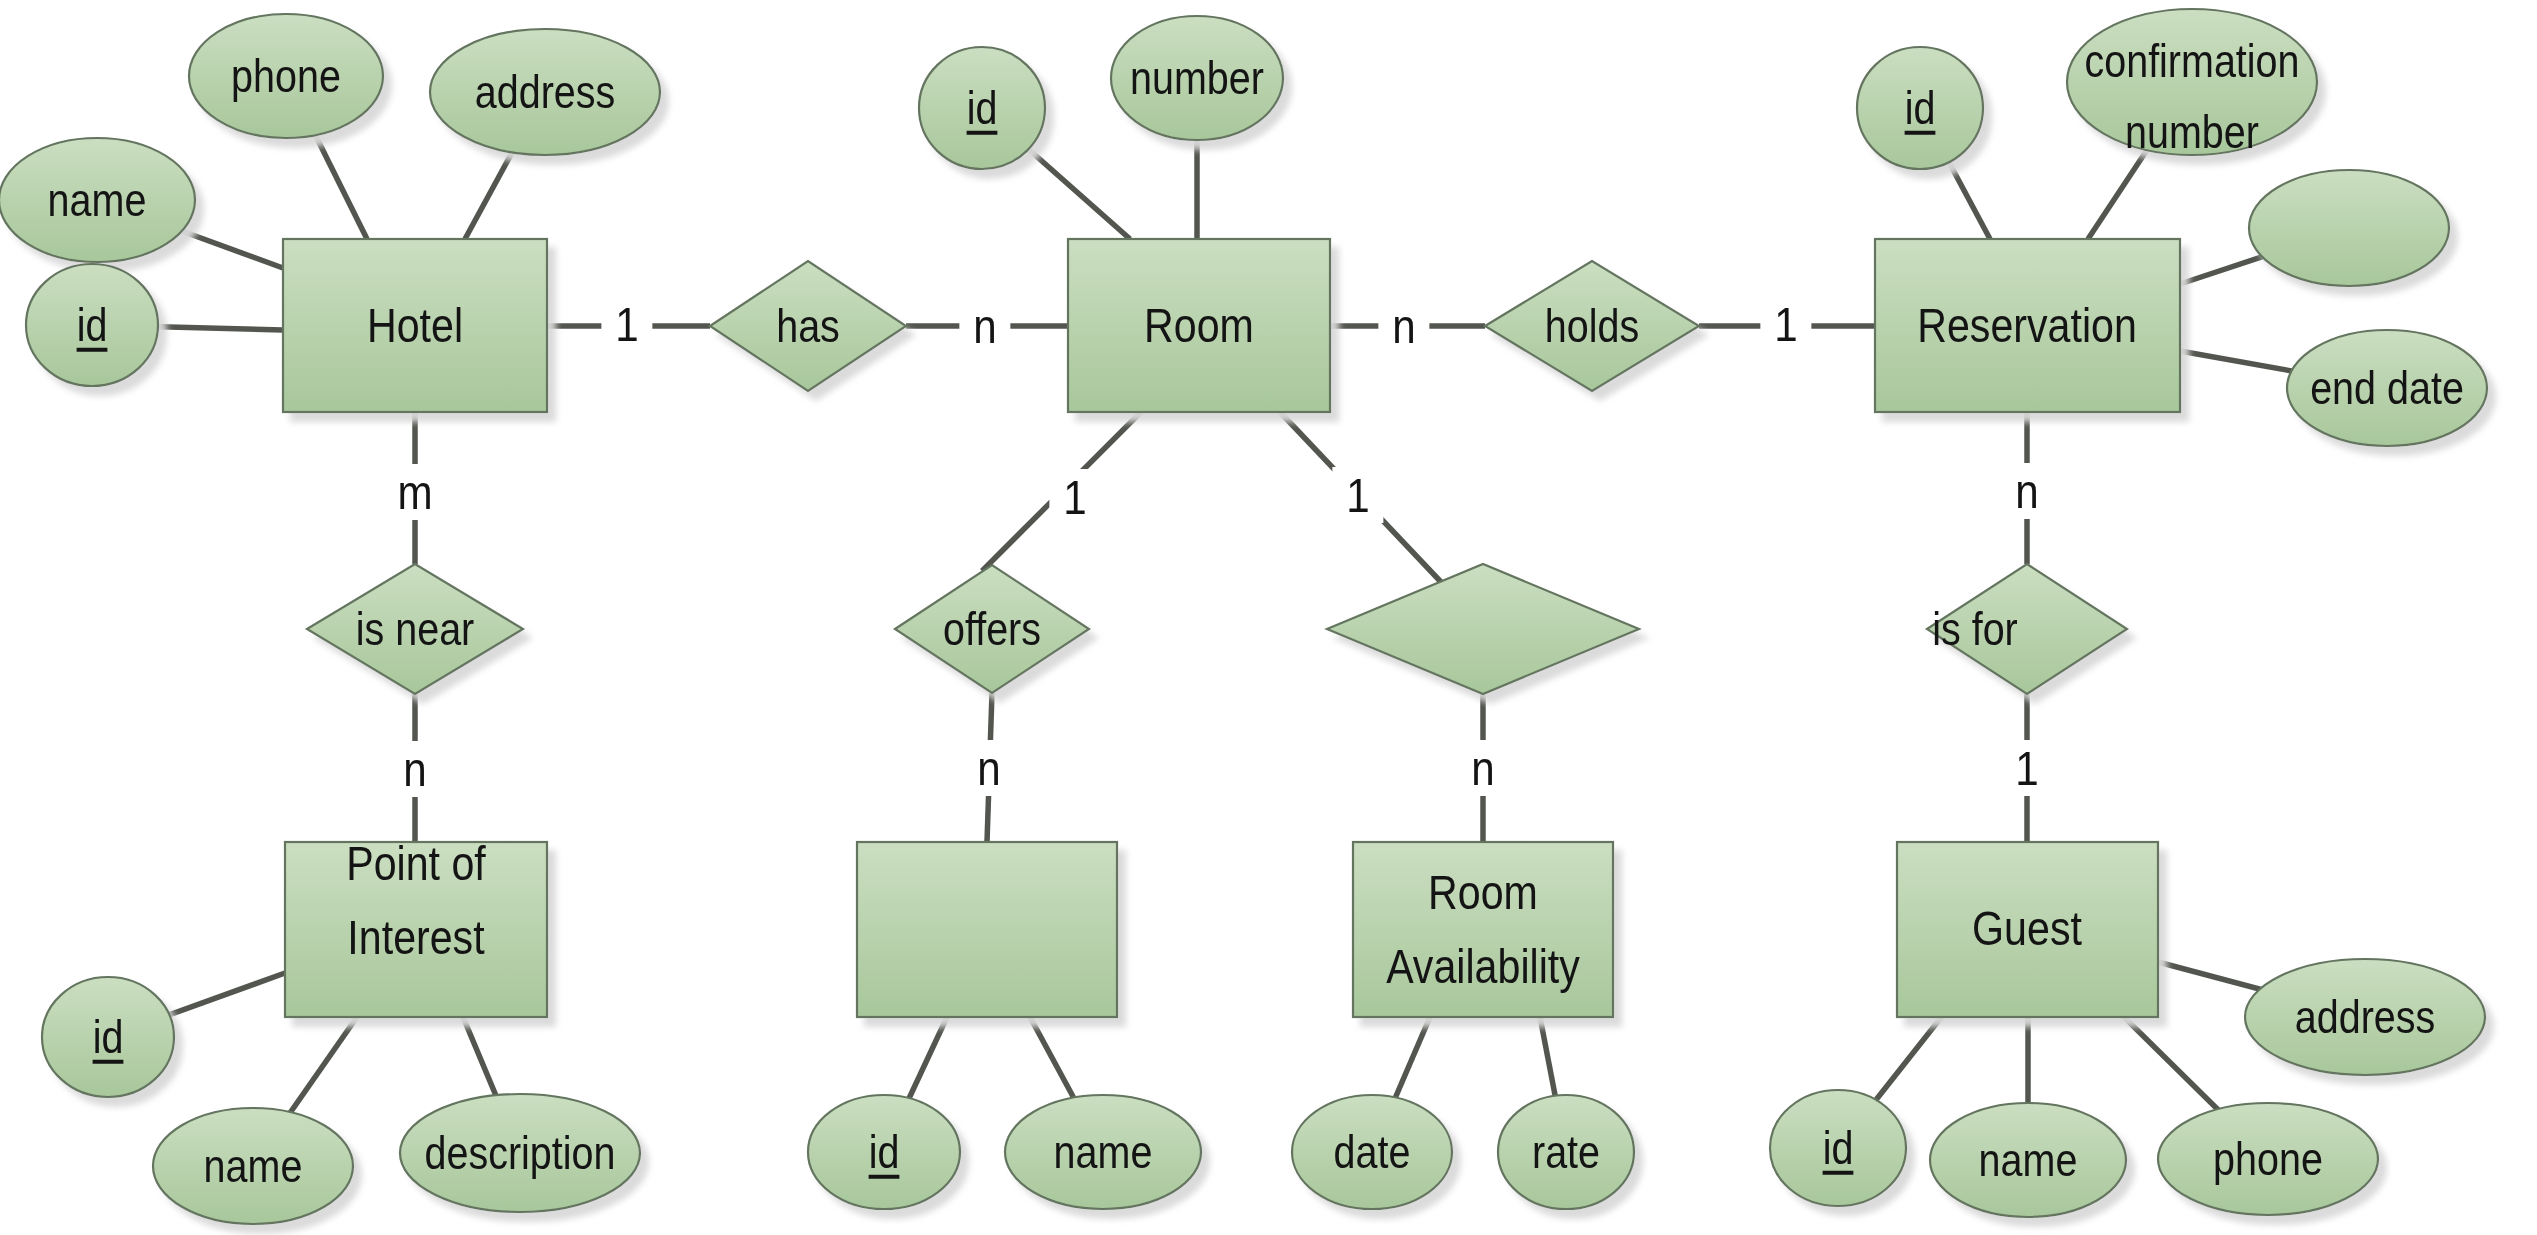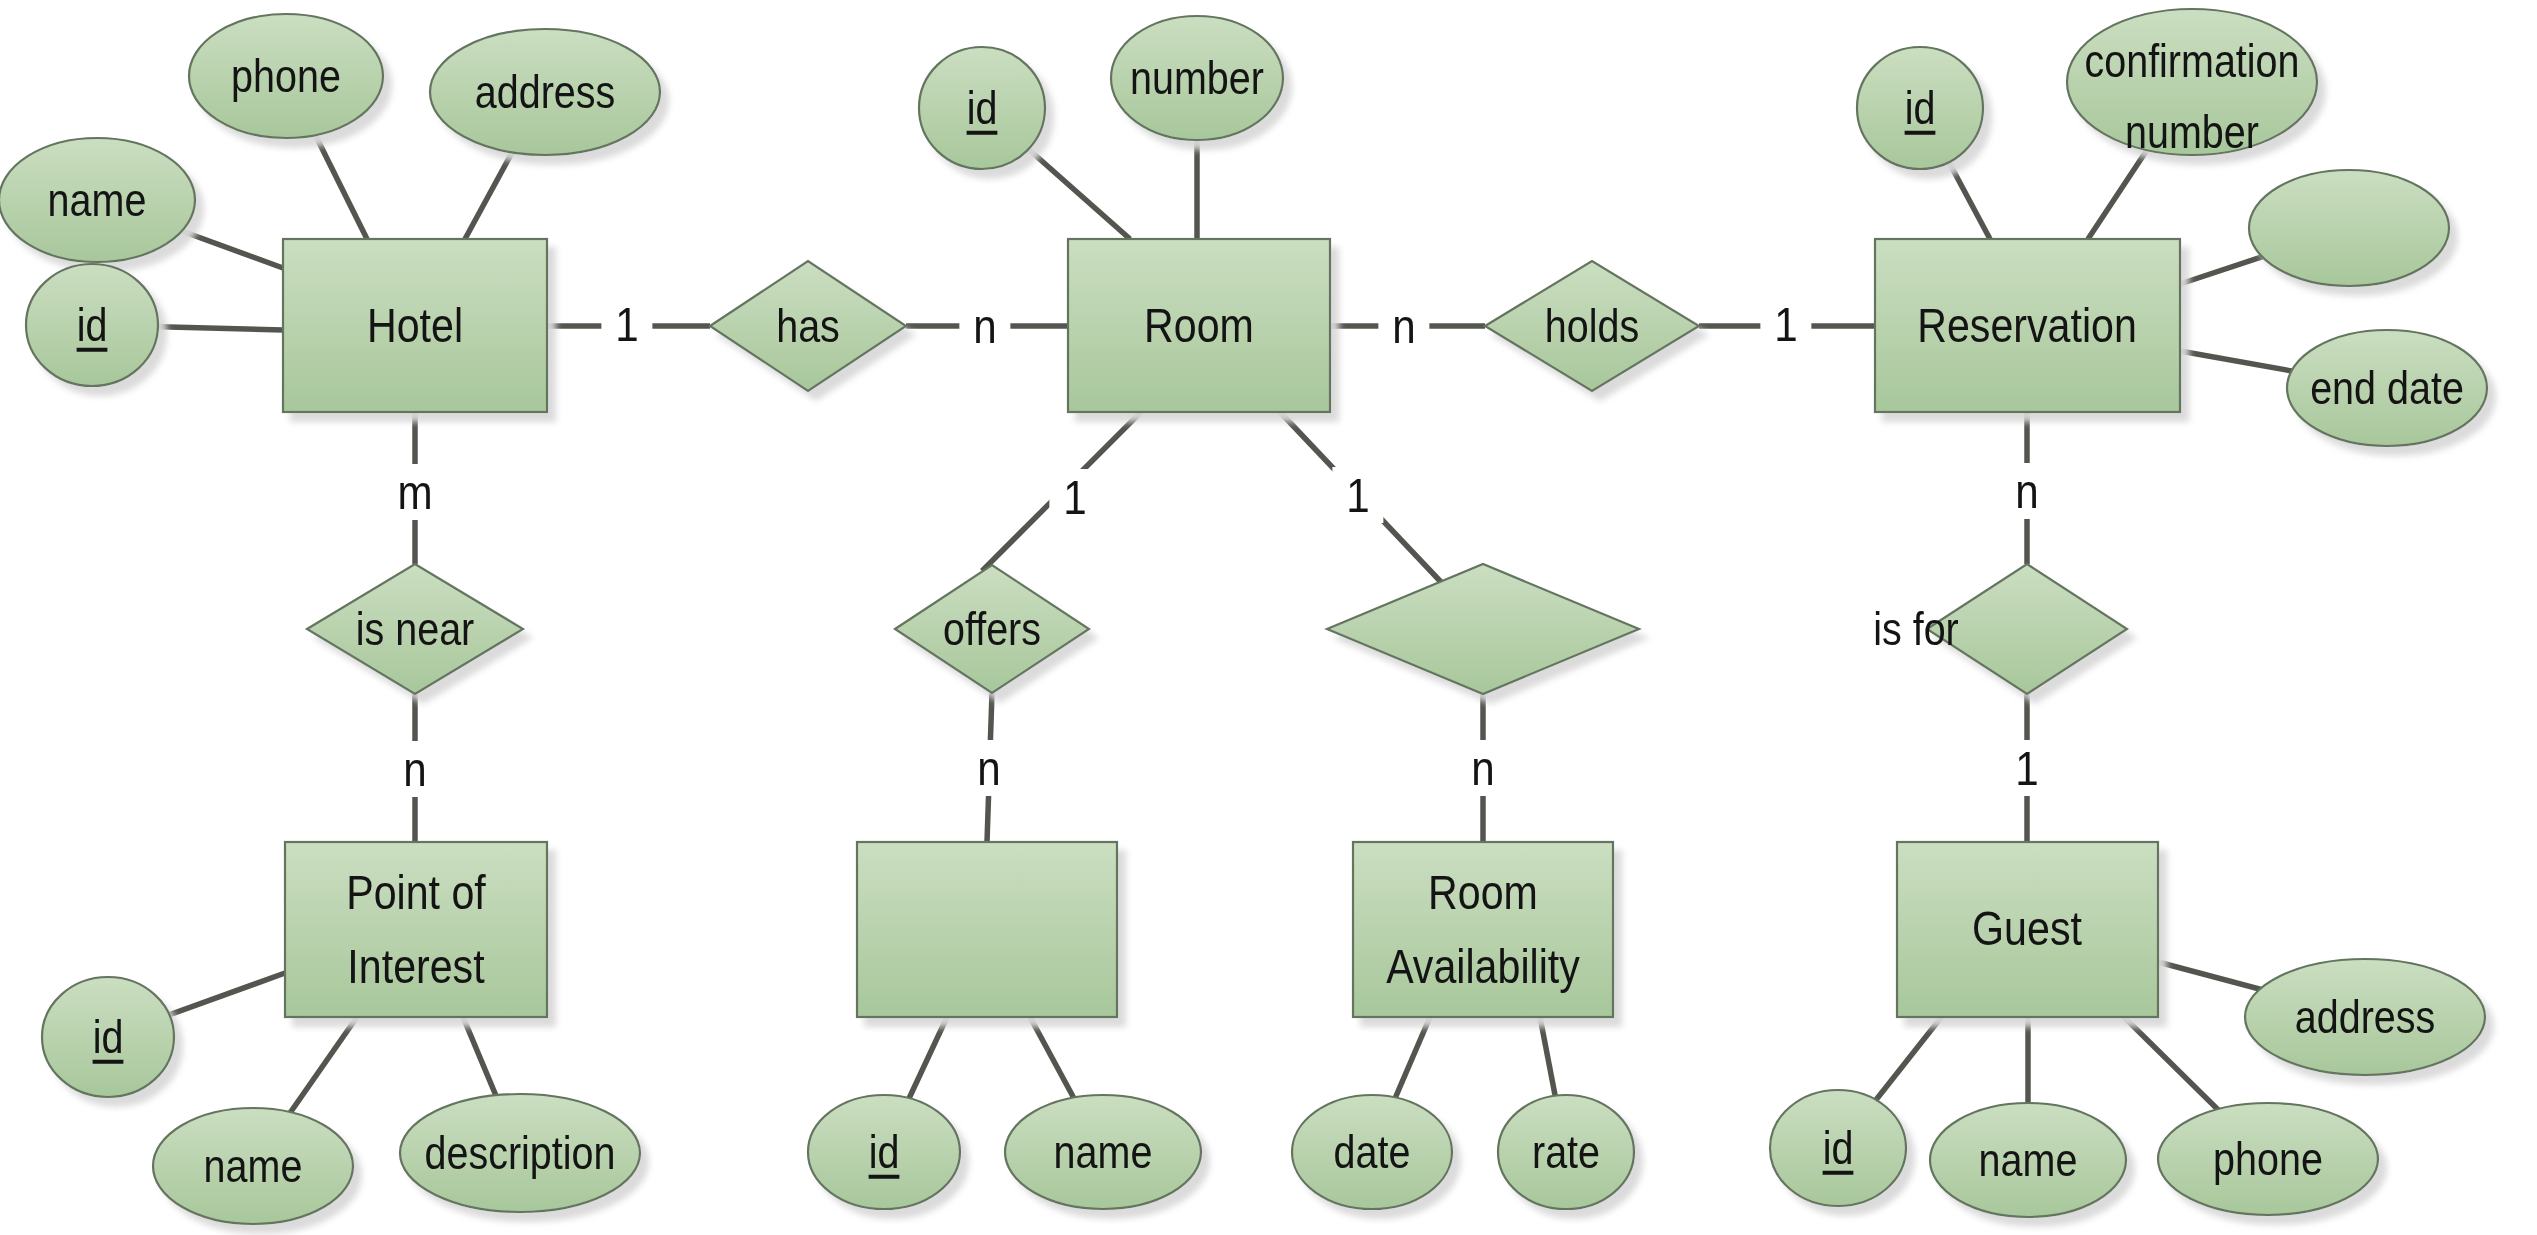--- a/index.html
+++ b/index.html
@@ -142,21 +142,21 @@
 
   <div class="lbl ent" style="left:415px;top:326px;">
       <span class="cx">Hotel</span>
     </div>
   <div class="lbl ent" style="left:1199px;top:326px;">
       <span class="cx">Room</span>
     </div>
   <div class="lbl ent" style="left:2027px;top:326px;">
       <span class="cx">Reservation</span>
     </div>
-  <div class="lbl ent" style="left:416px;top:929px;">
+  <div class="lbl ent" style="left:416px;top:900px;">
     <span class="cx lines">
         <span>Point of</span>
         <span>Interest</span>
       </span>
   </div>
   <div class="lbl ent" style="left:1483px;top:929px;">
     <span class="cx lines">
         <span>Room</span>
         <span>Availability</span>
       </span>
@@ -170,21 +170,21 @@
     </div>
   <div class="lbl" style="left:1592px;top:326px;">
       <span class="cx">holds</span>
     </div>
   <div class="lbl" style="left:415px;top:629px;">
       <span class="cx">is near</span>
     </div>
   <div class="lbl" style="left:992px;top:629px;">
       <span class="cx">offers</span>
     </div>
-  <div class="lbl" style="left:1916px;top:629px;">
+  <div class="lbl" style="left:1975px;top:629px;">
       <span class="cx">is for</span>
     </div>
 
   <div class="lbl" style="left:97px;top:200px;">
       <span class="cx">name</span>
     </div>
   <div class="lbl" style="left:286px;top:76px;">
       <span class="cx">phone</span>
     </div>
   <div class="lbl" style="left:545px;top:92px;">

